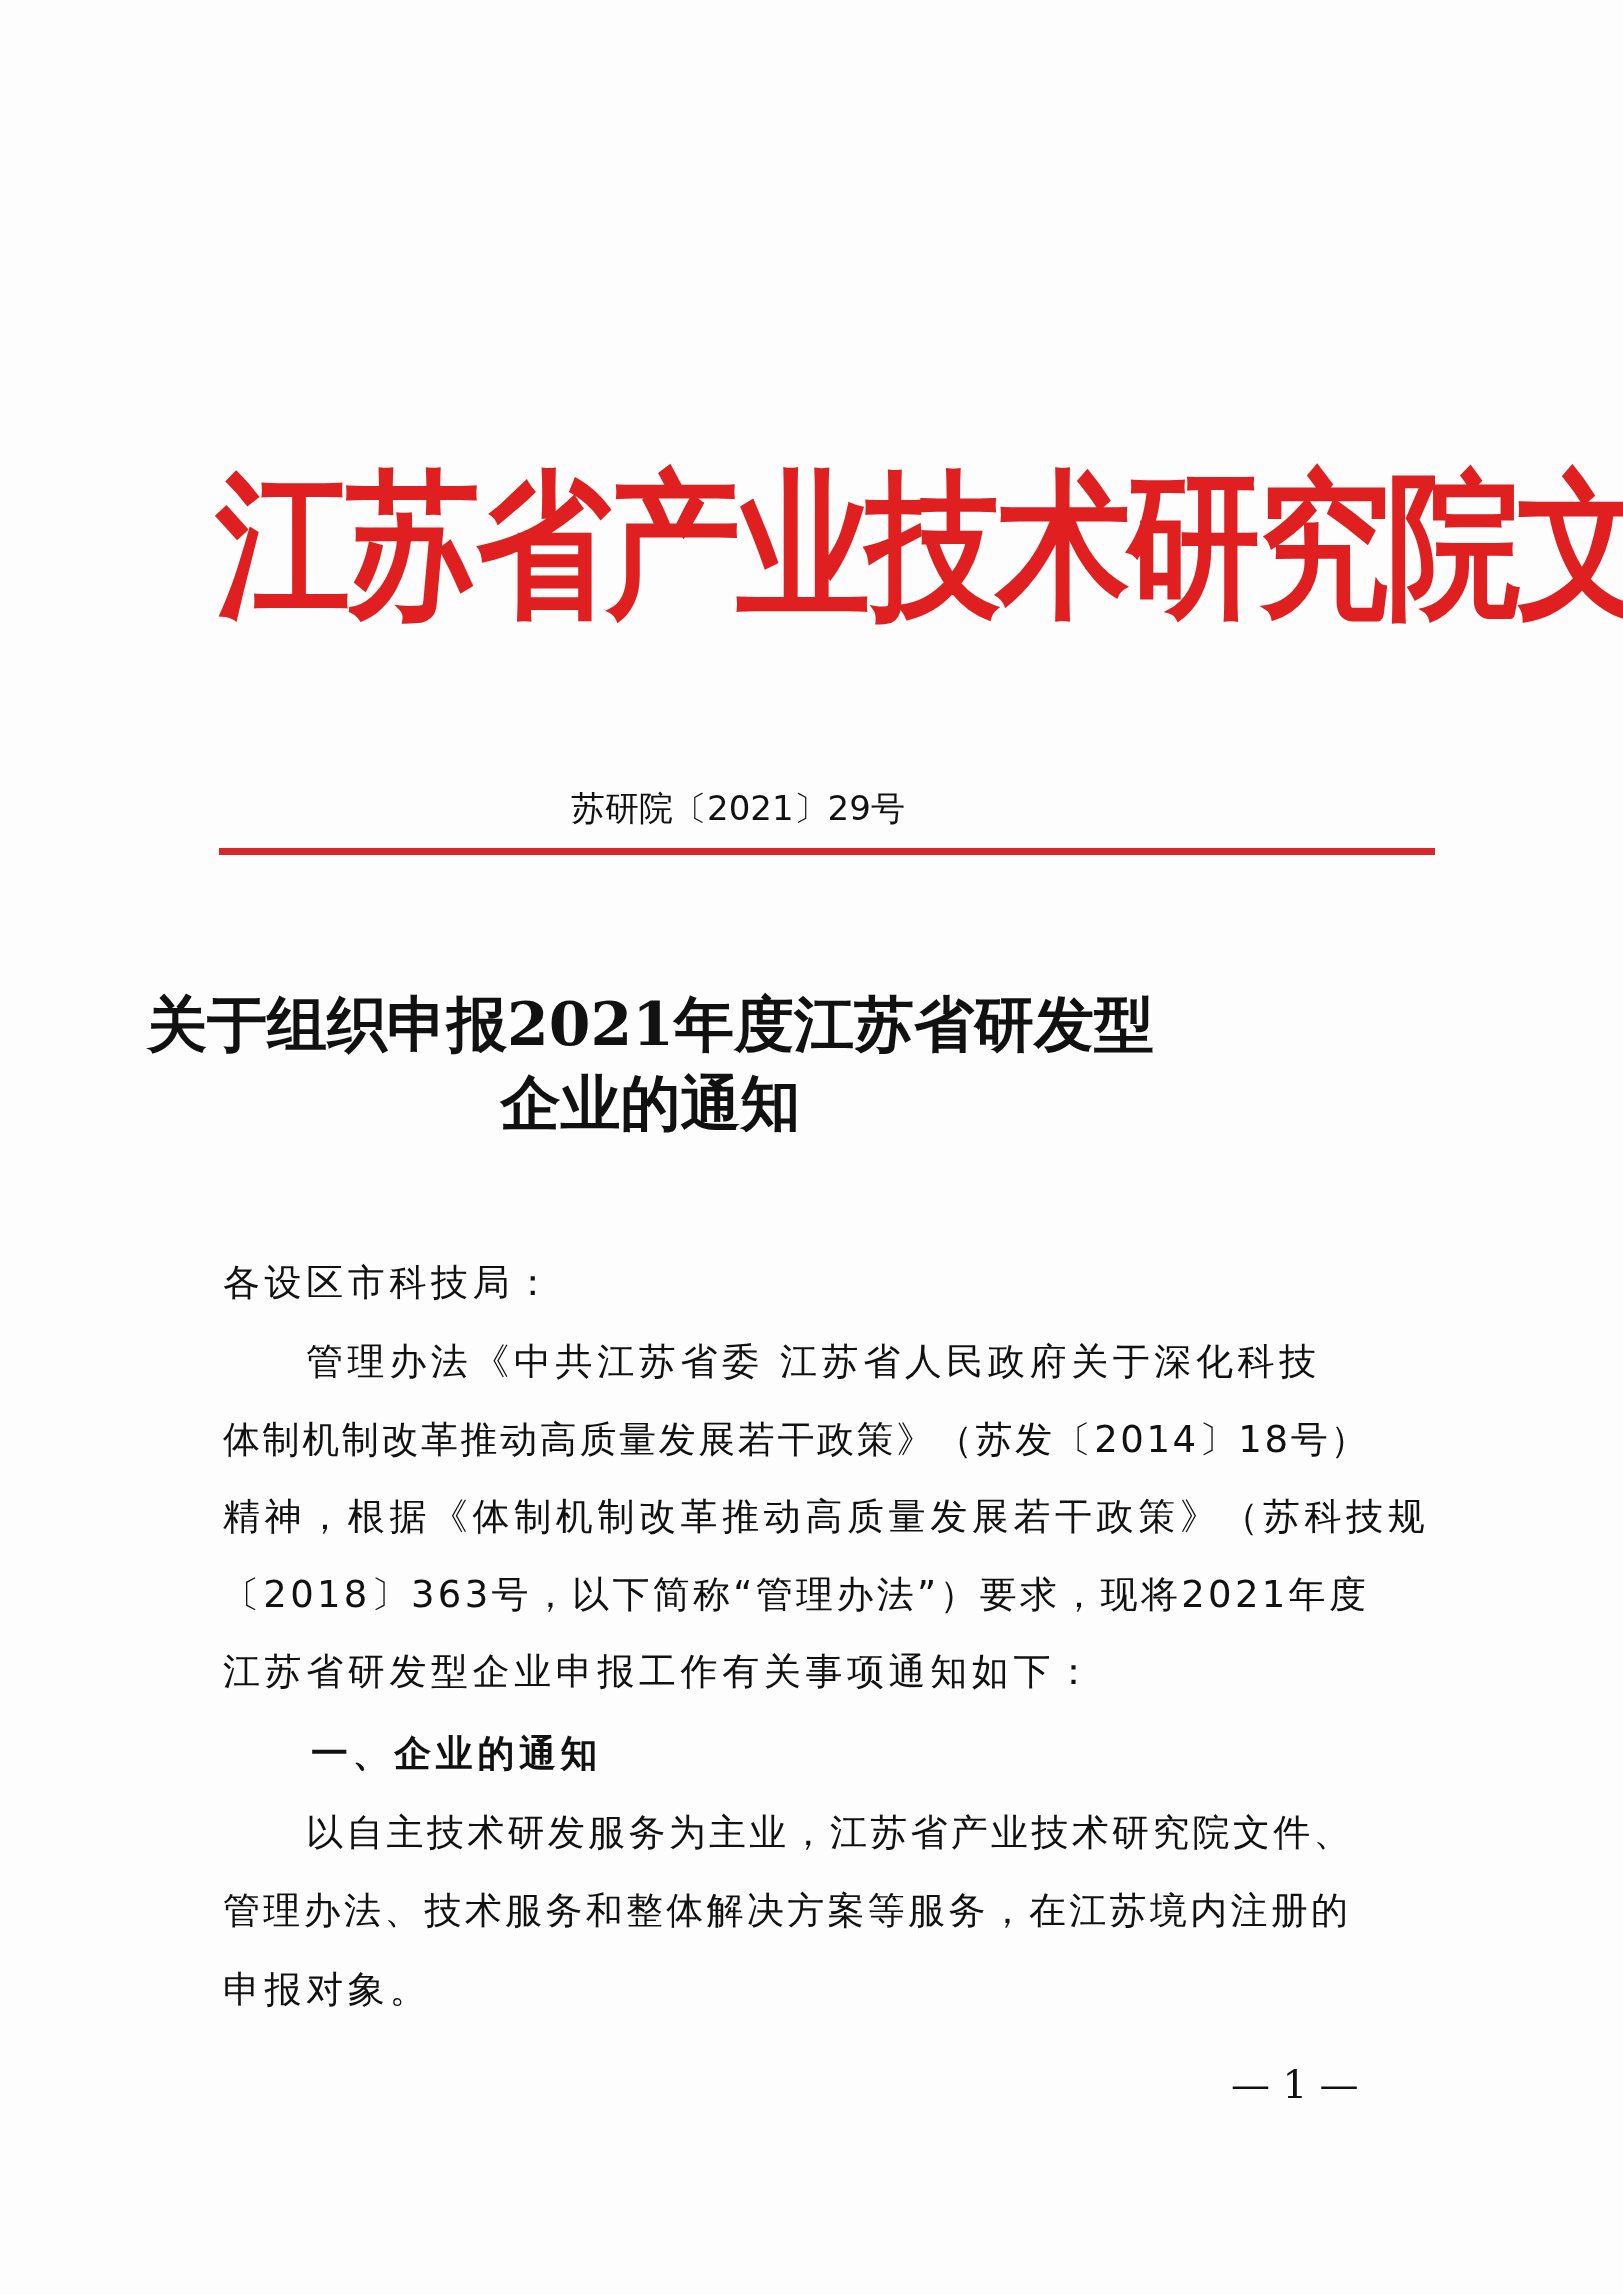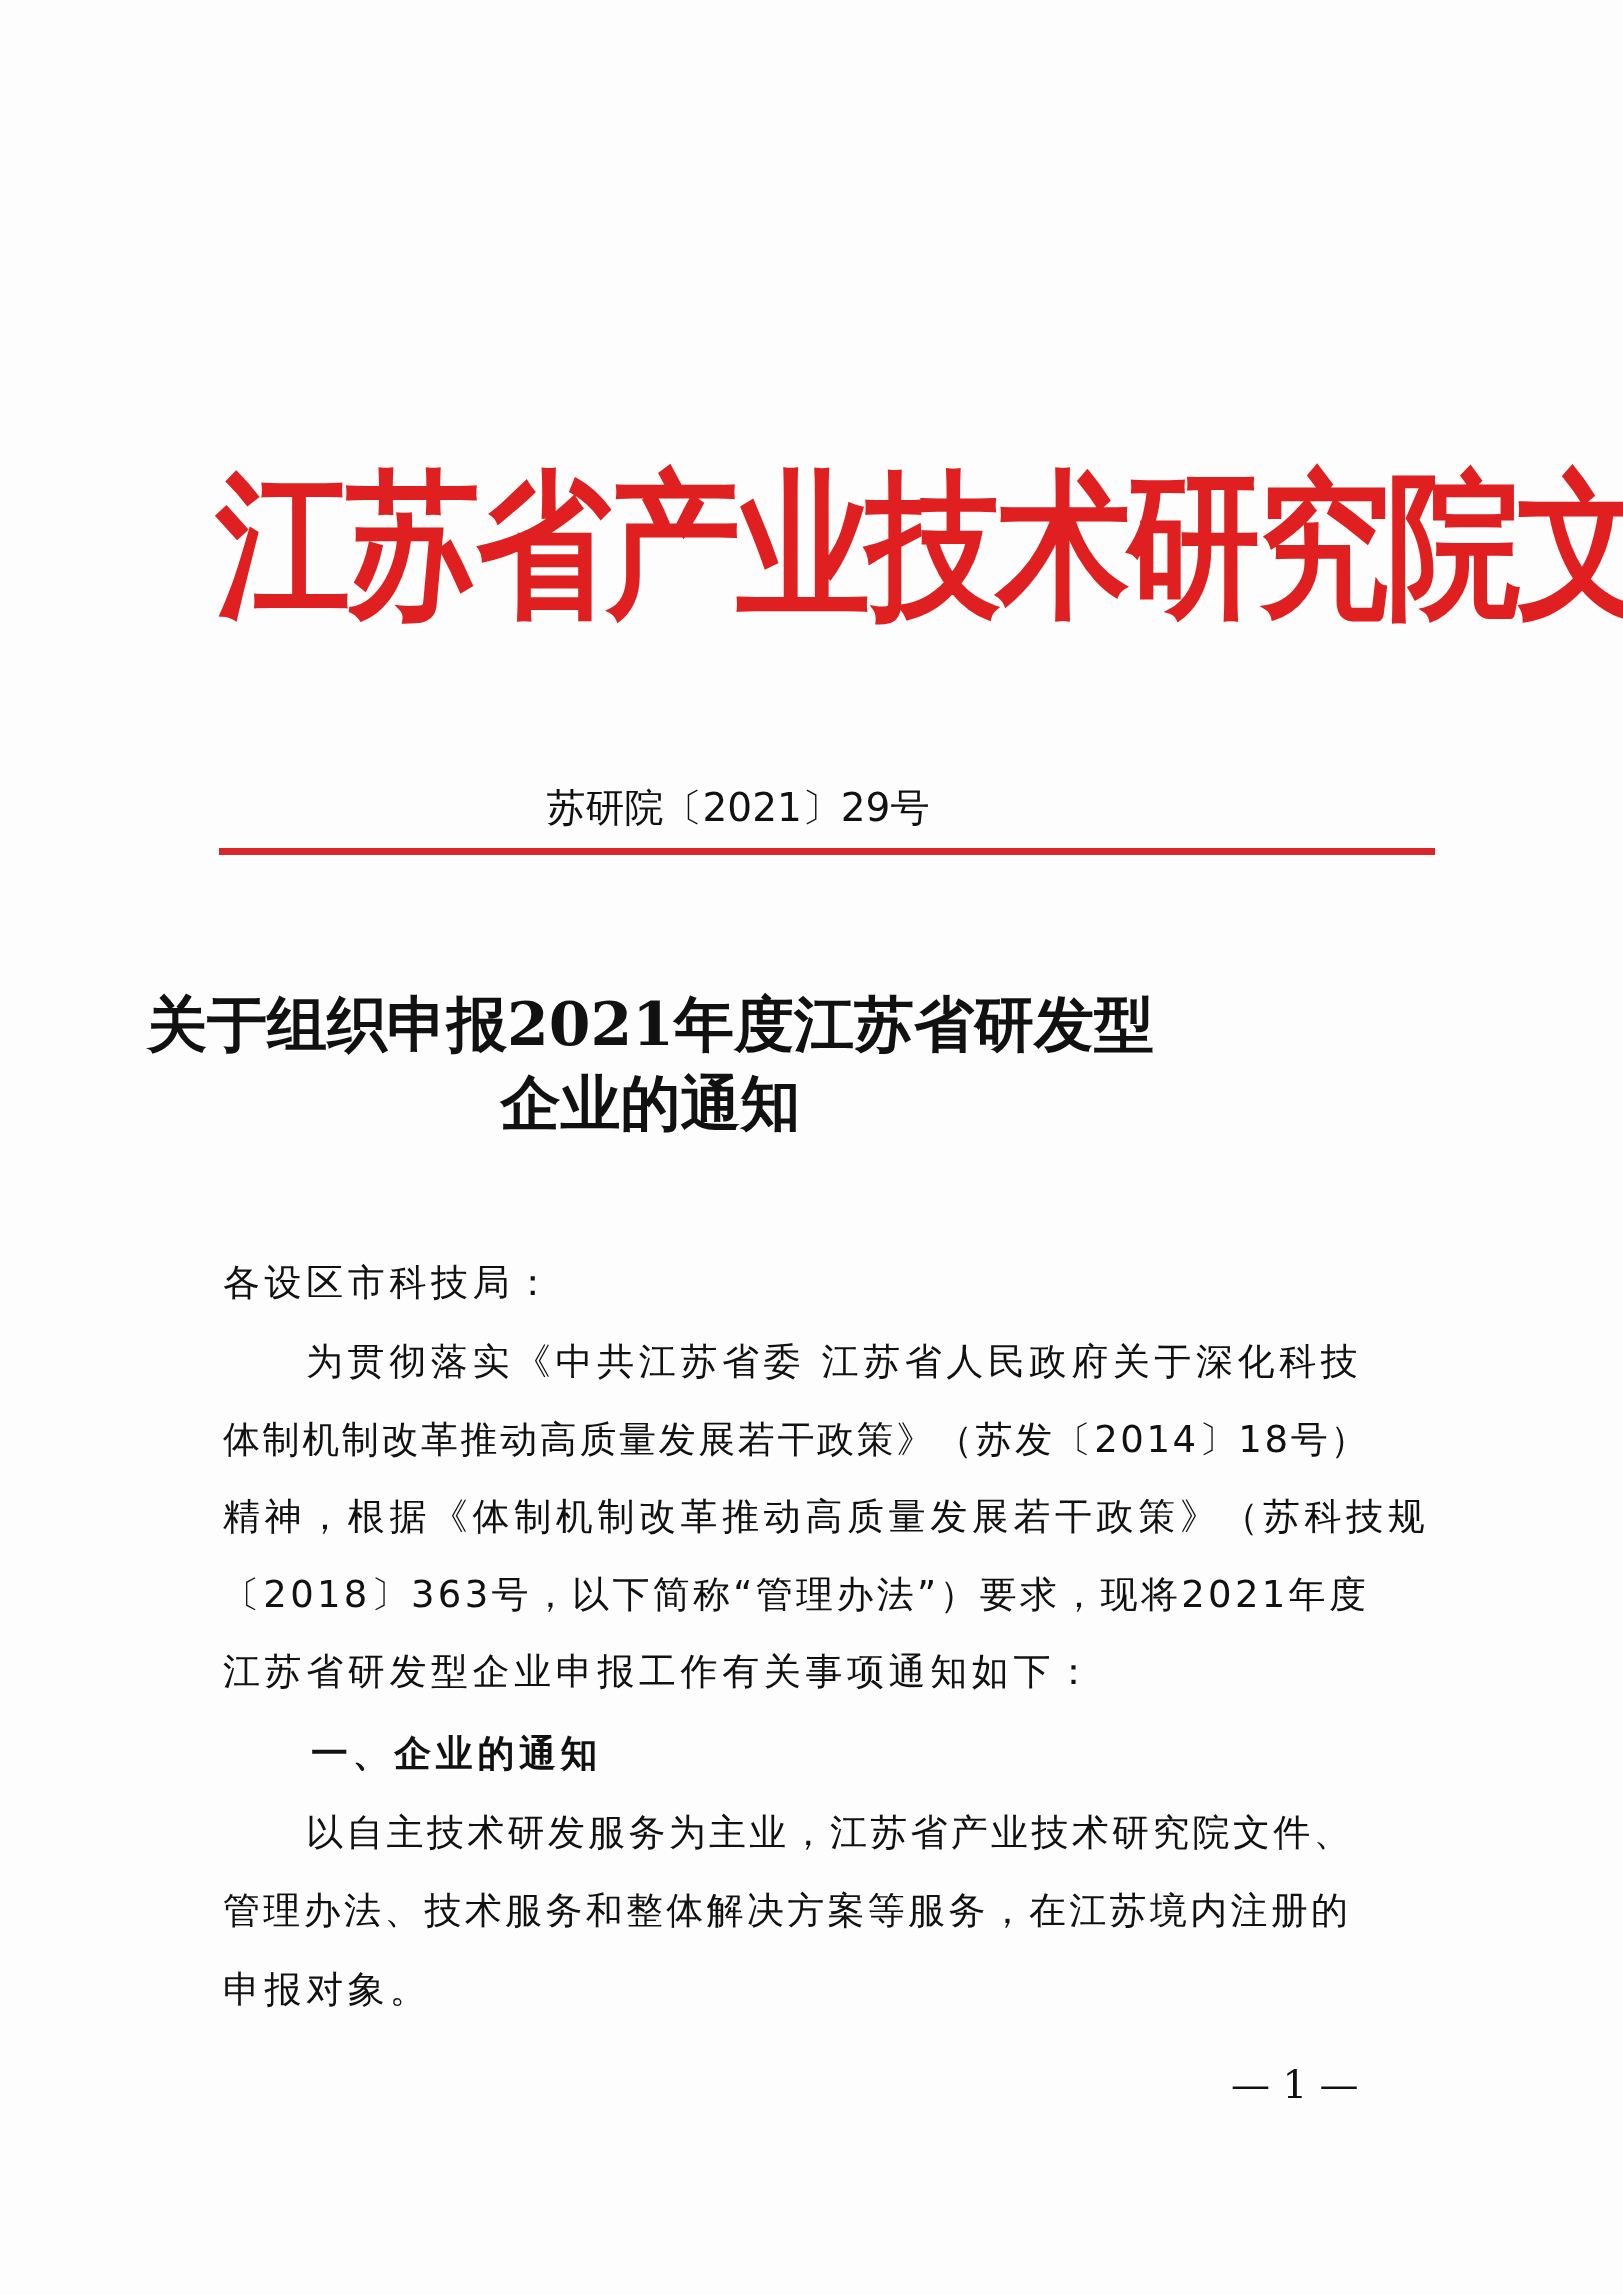--- a/index.html
+++ b/index.html
@@ -3,21 +3,21 @@
 <meta charset="utf-8">
 <style>
   html,body{margin:0;padding:0;}
   body{width:1623px;height:2295px;background:#fdfdfd;position:relative;overflow:hidden;
        font-family:"DejaVu Serif","Liberation Serif",serif;color:#111;}
   .abs{position:absolute;}
   #masthead{left:216px;top:458px;width:1211px;height:177px;color:#e02020;
        font-family:"DejaVu Sans","Liberation Sans",sans-serif;font-weight:bold;
        font-size:134px;line-height:177px;letter-spacing:-3.9px;white-space:nowrap;
        transform:scaleY(1.18);transform-origin:left center;}
-  #docno{left:0;width:1558px;top:782px;text-align:center;font-size:39px;line-height:52px;
+  #docno{left:0;width:1558px;top:782px;text-align:center;font-size:34px;line-height:52px;
        padding-right:82px;box-sizing:border-box;font-family:"DejaVu Sans","Liberation Sans",sans-serif;}
   #redline{left:219px;top:848px;width:1216px;height:7.2px;background:#d8262a;}
   .title{left:0;width:1316px;text-align:center;font-weight:bold;font-size:60px;line-height:72px;
        font-family:"DejaVu Serif","Liberation Serif",serif;padding-right:26px;box-sizing:border-box;padding-left:11px;}
   #title1{top:988px;}
   #title2{top:1067px;}
   .line{left:223px;width:1211px;font-size:37px;line-height:52px;letter-spacing:4.6px;white-space:nowrap;
        font-family:"DejaVu Sans","Liberation Sans",sans-serif;margin-top:20px;}
   .indent{left:306px;}
   .heading{font-weight:bold;left:311px;}
@@ -28,21 +28,21 @@
 
 <div class="abs" id="masthead">江苏省产业技术研究院文件</div>
 <div class="abs" id="docno">苏研院〔2021〕29号</div>
 <div class="abs" id="redline"></div>
 
 <div class="abs title" id="title1">关于组织申报2021年度江苏省研发型</div>
 <div class="abs title" id="title2">企业的通知</div>
 
 <div class="abs line" style="top:1237px">各设区市科技局：</div>
 
-<div class="abs line indent" style="top:1316px;width:1126px">为贯彻落实《中共江苏省委 江苏省人民政府关于深化科技</div>
+<div class="abs line indent" style="top:1316px;width:1126px">管理办法《中共江苏省委 江苏省人民政府关于深化科技</div>
 <div class="abs line" style="top:1394px;letter-spacing:2.6px">体制机制改革推动高质量发展若干政策》（苏发〔2014〕18号）</div>
 <div class="abs line" style="top:1471px">精神，根据《体制机制改革推动高质量发展若干政策》（苏科技规</div>
 <div class="abs line" style="top:1549px;letter-spacing:3.3px">〔2018〕363号，以下简称“管理办法”）要求，现将2021年度</div>
 <div class="abs line" style="top:1626px">江苏省研发型企业申报工作有关事项通知如下：</div>
 
 <div class="abs line heading" style="top:1708px">一、企业的通知</div>
 <div class="abs line indent" style="top:1787px;letter-spacing:3.3px">以自主技术研发服务为主业，江苏省产业技术研究院文件、</div>
 <div class="abs line" style="top:1865px;letter-spacing:3.3px">管理办法、技术服务和整体解决方案等服务，在江苏境内注册的</div>
 <div class="abs line" style="top:1944px">申报对象。</div>
 

